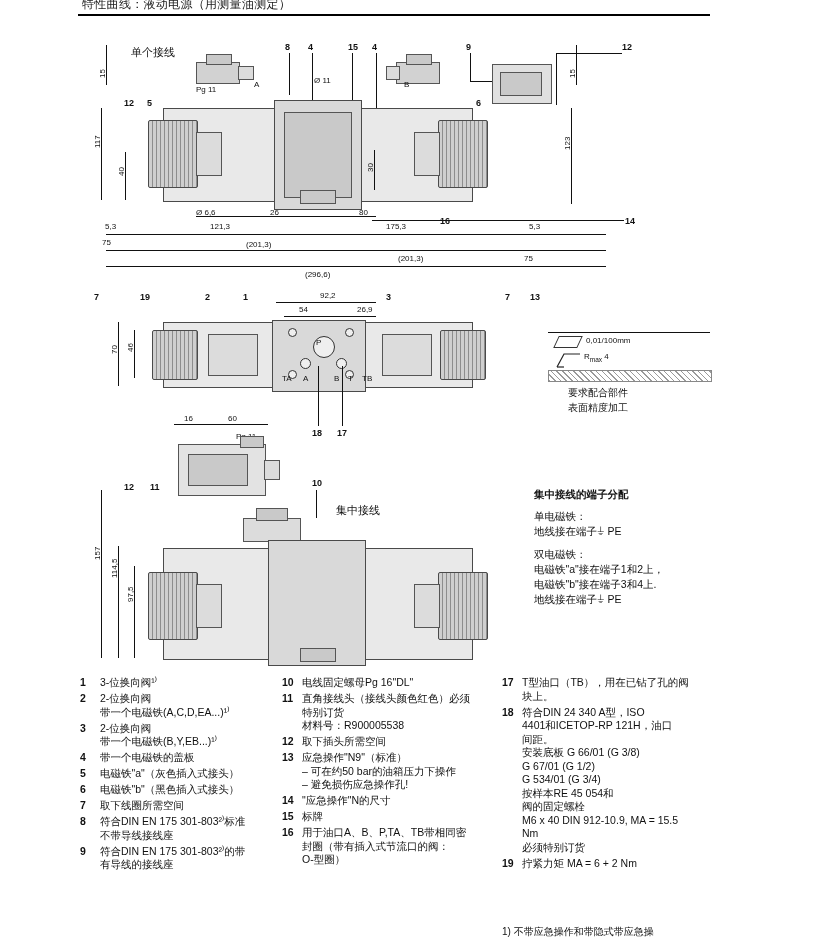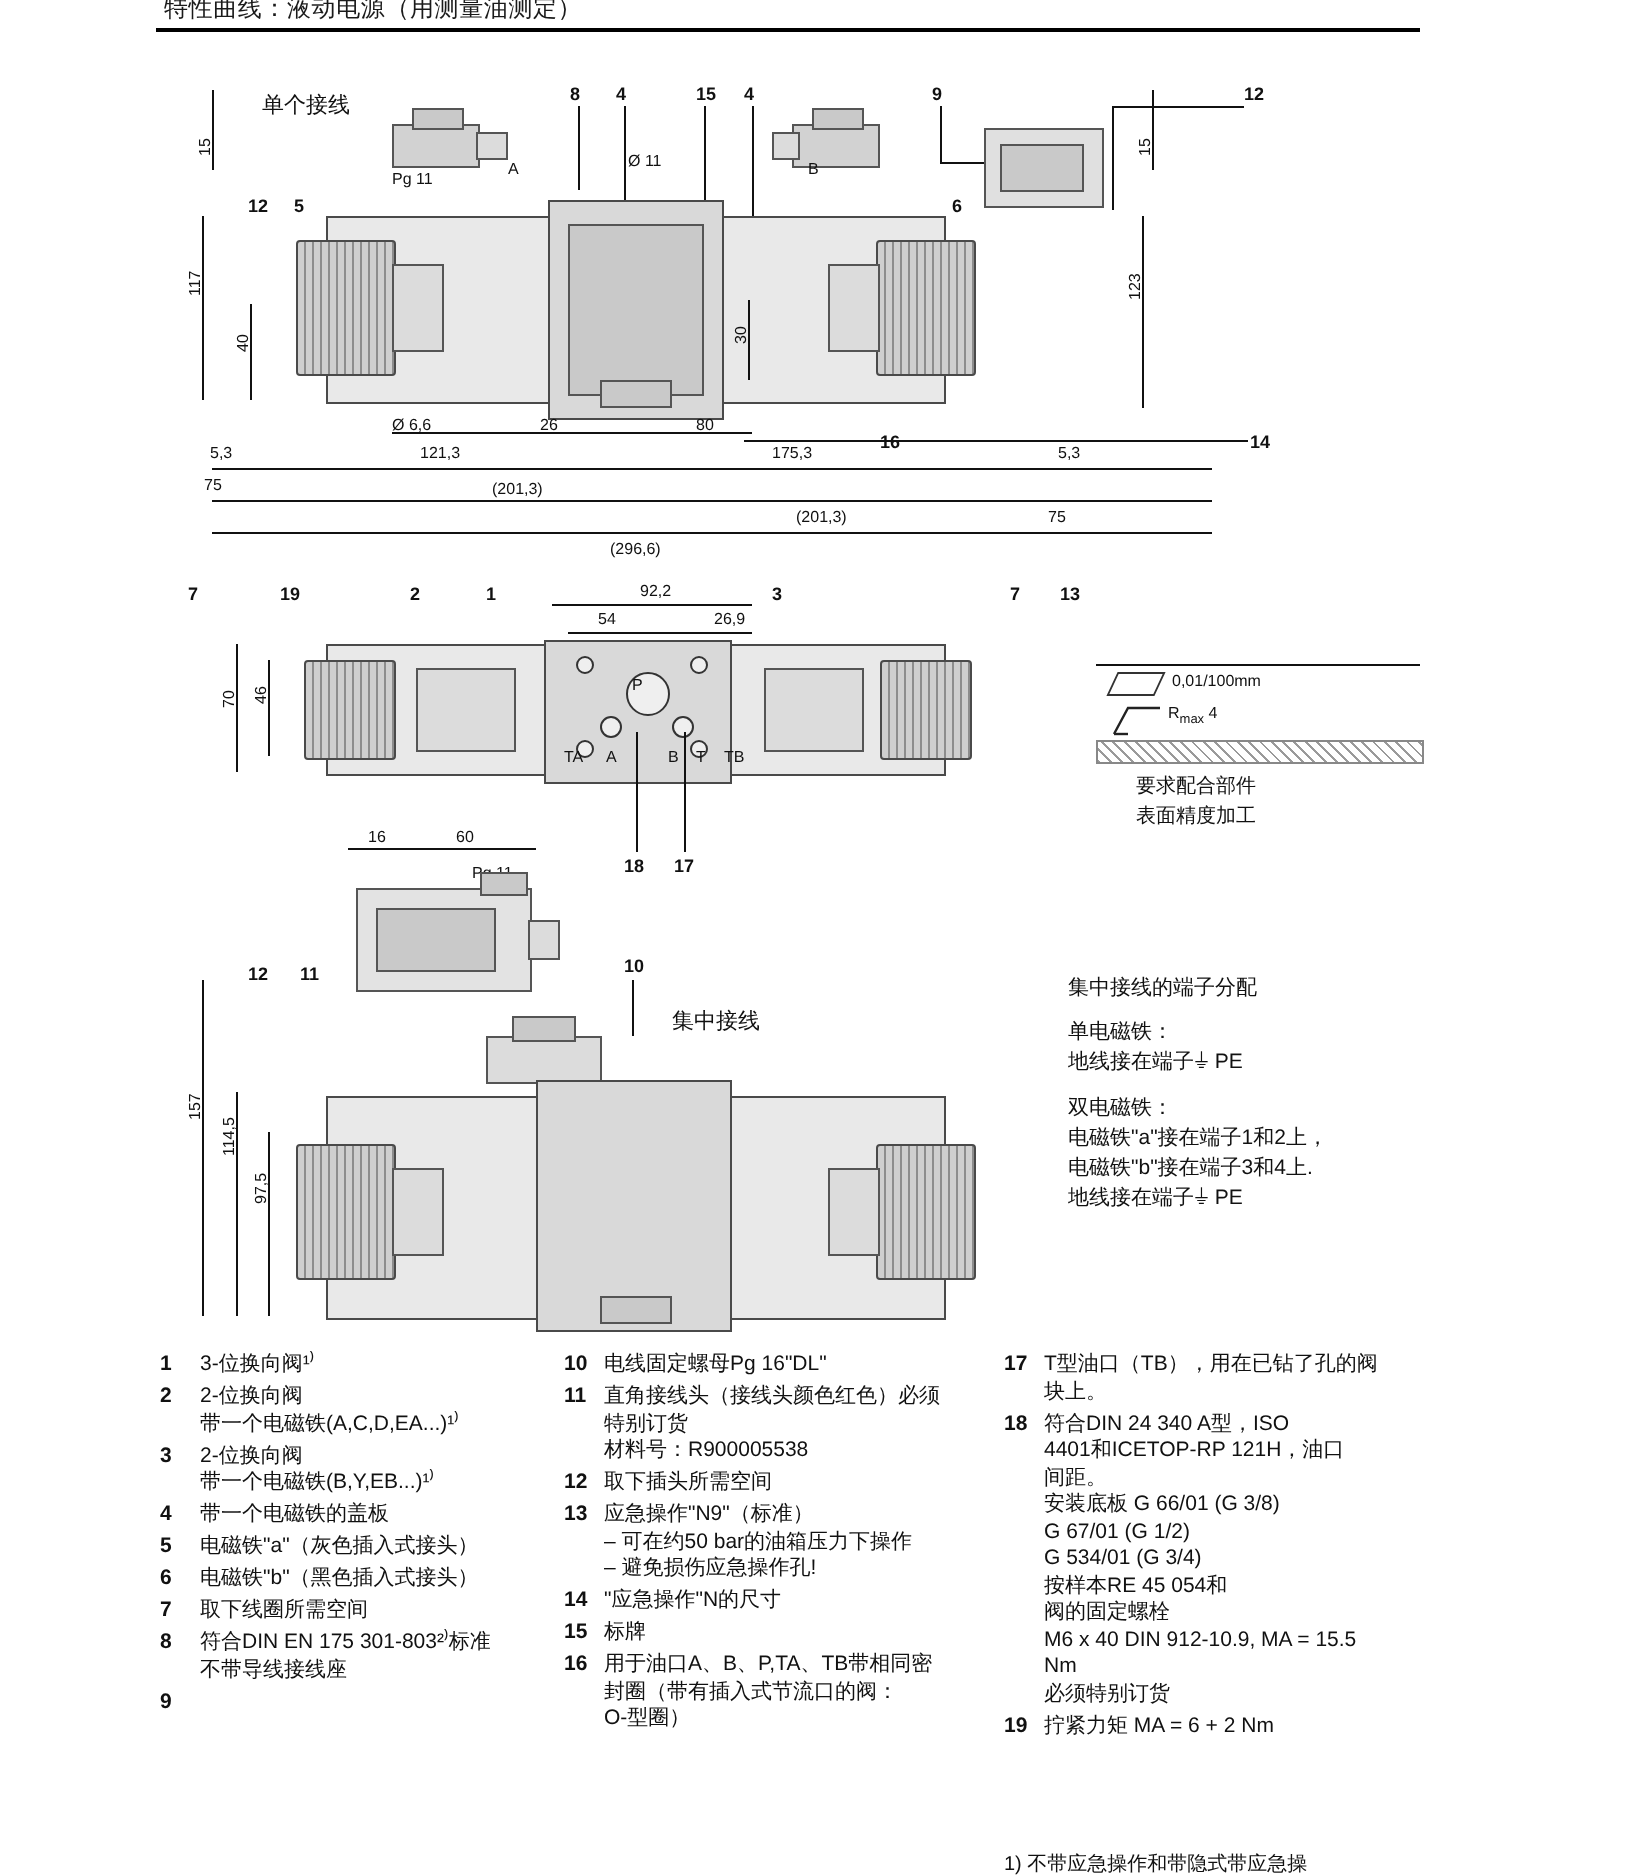--- a/index.html
+++ b/index.html
@@ -144,21 +144,21 @@
     color: #111;
   }
   .terminals {
     position: absolute;
     left: 534px;
     top: 487px;
     width: 215px;
     font-size: 10.5px;
     line-height: 15px;
   }
-  .terminals .hd { font-weight: normal; margin-bottom: 7px; }
+  .terminals .hd { font-weight: bold; margin-bottom: 7px; }
 </style>
 </head>
 <body>
 
 <div class="page">
 
   <div class="header-text">特性曲线：液动电源（用测量油测定）</div>
   <div class="header-rule"></div>
 
   <div class="t s11" style="left:131px; top:45px;">单个接线</div>
@@ -218,21 +218,21 @@
   <div class="t s8 rot" style="left:117px; top:176px;">40</div>
   <div class="ln lnv" style="left:125px; top:152px; height:48px;"></div>
 
   <div class="t s8 rot" style="left:563px; top:150px;">123</div>
   <div class="ln lnv" style="left:571px; top:108px; height:96px;"></div>
   <div class="t s8 rot" style="left:366px; top:172px;">30</div>
   <div class="ln lnv" style="left:374px; top:150px; height:40px;"></div>
 
   <div class="t s8" style="left:196px; top:208px;">Ø 6,6</div>
   <div class="t s8" style="left:270px; top:208px;text-decoration:underline;">26</div>
-  <div class="t s8" style="left:332px; top:208px;padding-left:16px;">80</div>
+  <div class="t s8" style="left:343px; top:208px;padding-left:16px;">80</div>
   <div class="t s8" style="left:386px; top:222px;">175,3</div>
   <div class="t b" style="left:440px; top:216px;">16</div>
   <div class="t b" style="left:625px; top:216px;">14</div>
   <div class="ln lnh" style="left:372px; top:220px; width:252px;"></div>
 
   <div class="t s8" style="left:210px; top:222px;">121,3</div>
   <div class="t s8" style="left:105px; top:222px;">5,3</div>
   <div class="t s8" style="left:529px; top:222px;">5,3</div>
   <div class="t s8" style="left:102px; top:238px;">75</div>
   <div class="t s8" style="left:524px; top:254px;">75</div>
@@ -379,20 +379,21 @@
       <div class="row">
         <span class="num">7</span>
         <span class="txt"><span>取下线圈所需空间</span></span>
       </div>
       <div class="row">
         <span class="num">8</span>
         <span class="txt"><span>符合DIN EN 175 301-803²⁾标准</span><br><span>不带导线接线座</span></span>
       </div>
       <div class="row">
         <span class="num">9</span>
+        <span class="txt"><span>符合DIN EN 175 301-803²⁾的带</span><br><span>有导线的接线座</span></span>
       </div>
     </div>
   <div class="legend" id="legend-col2">
       <div class="row">
         <span class="num">10</span>
         <span class="txt"><span>电线固定螺母Pg 16"DL"</span></span>
       </div>
       <div class="row">
         <span class="num">11</span>
         <span class="txt"><span>直角接线头（接线头颜色红色）必须</span><br><span>特别订货</span><br><span style="font-weight: normal; text-align: center;">材料号：R900005538</span></span>

